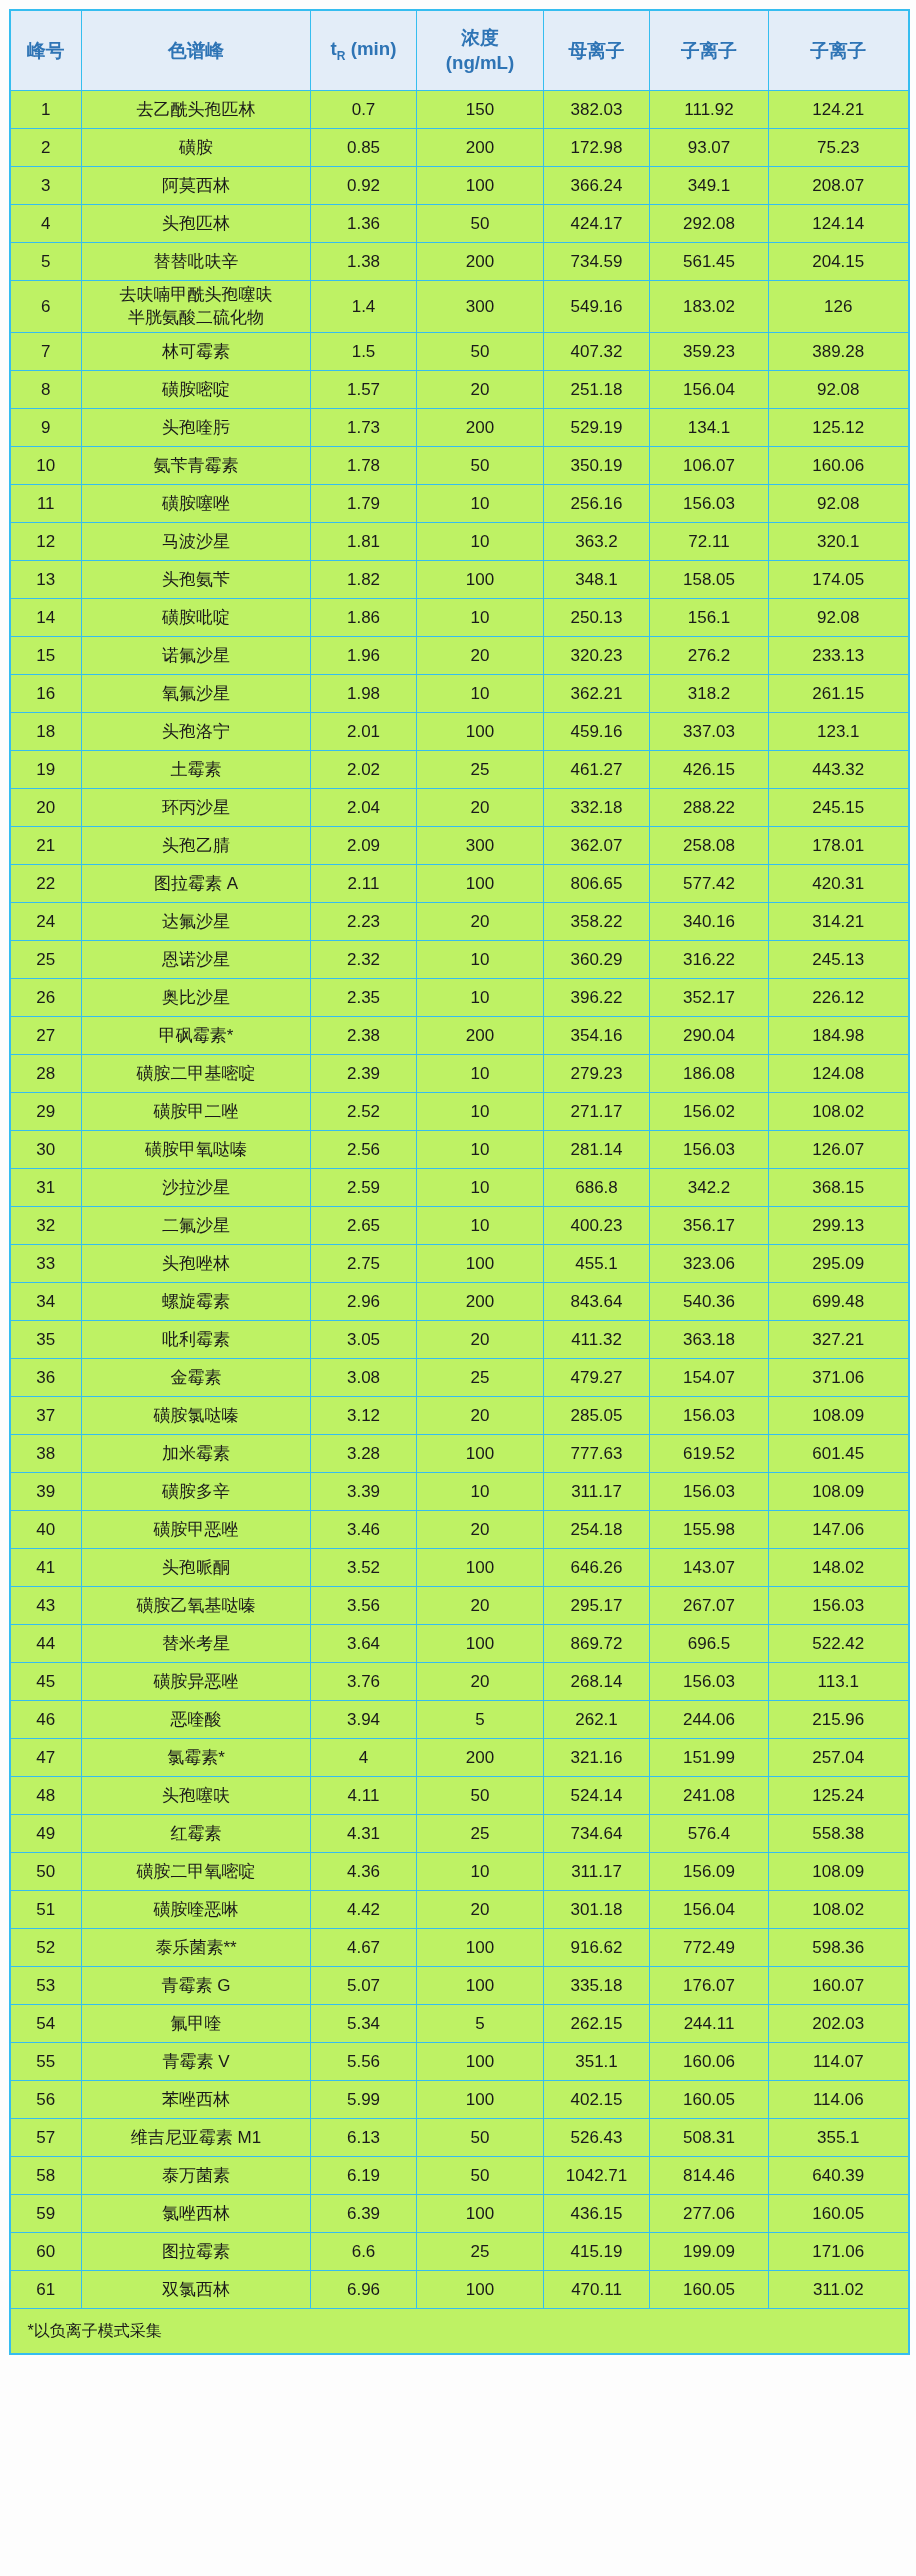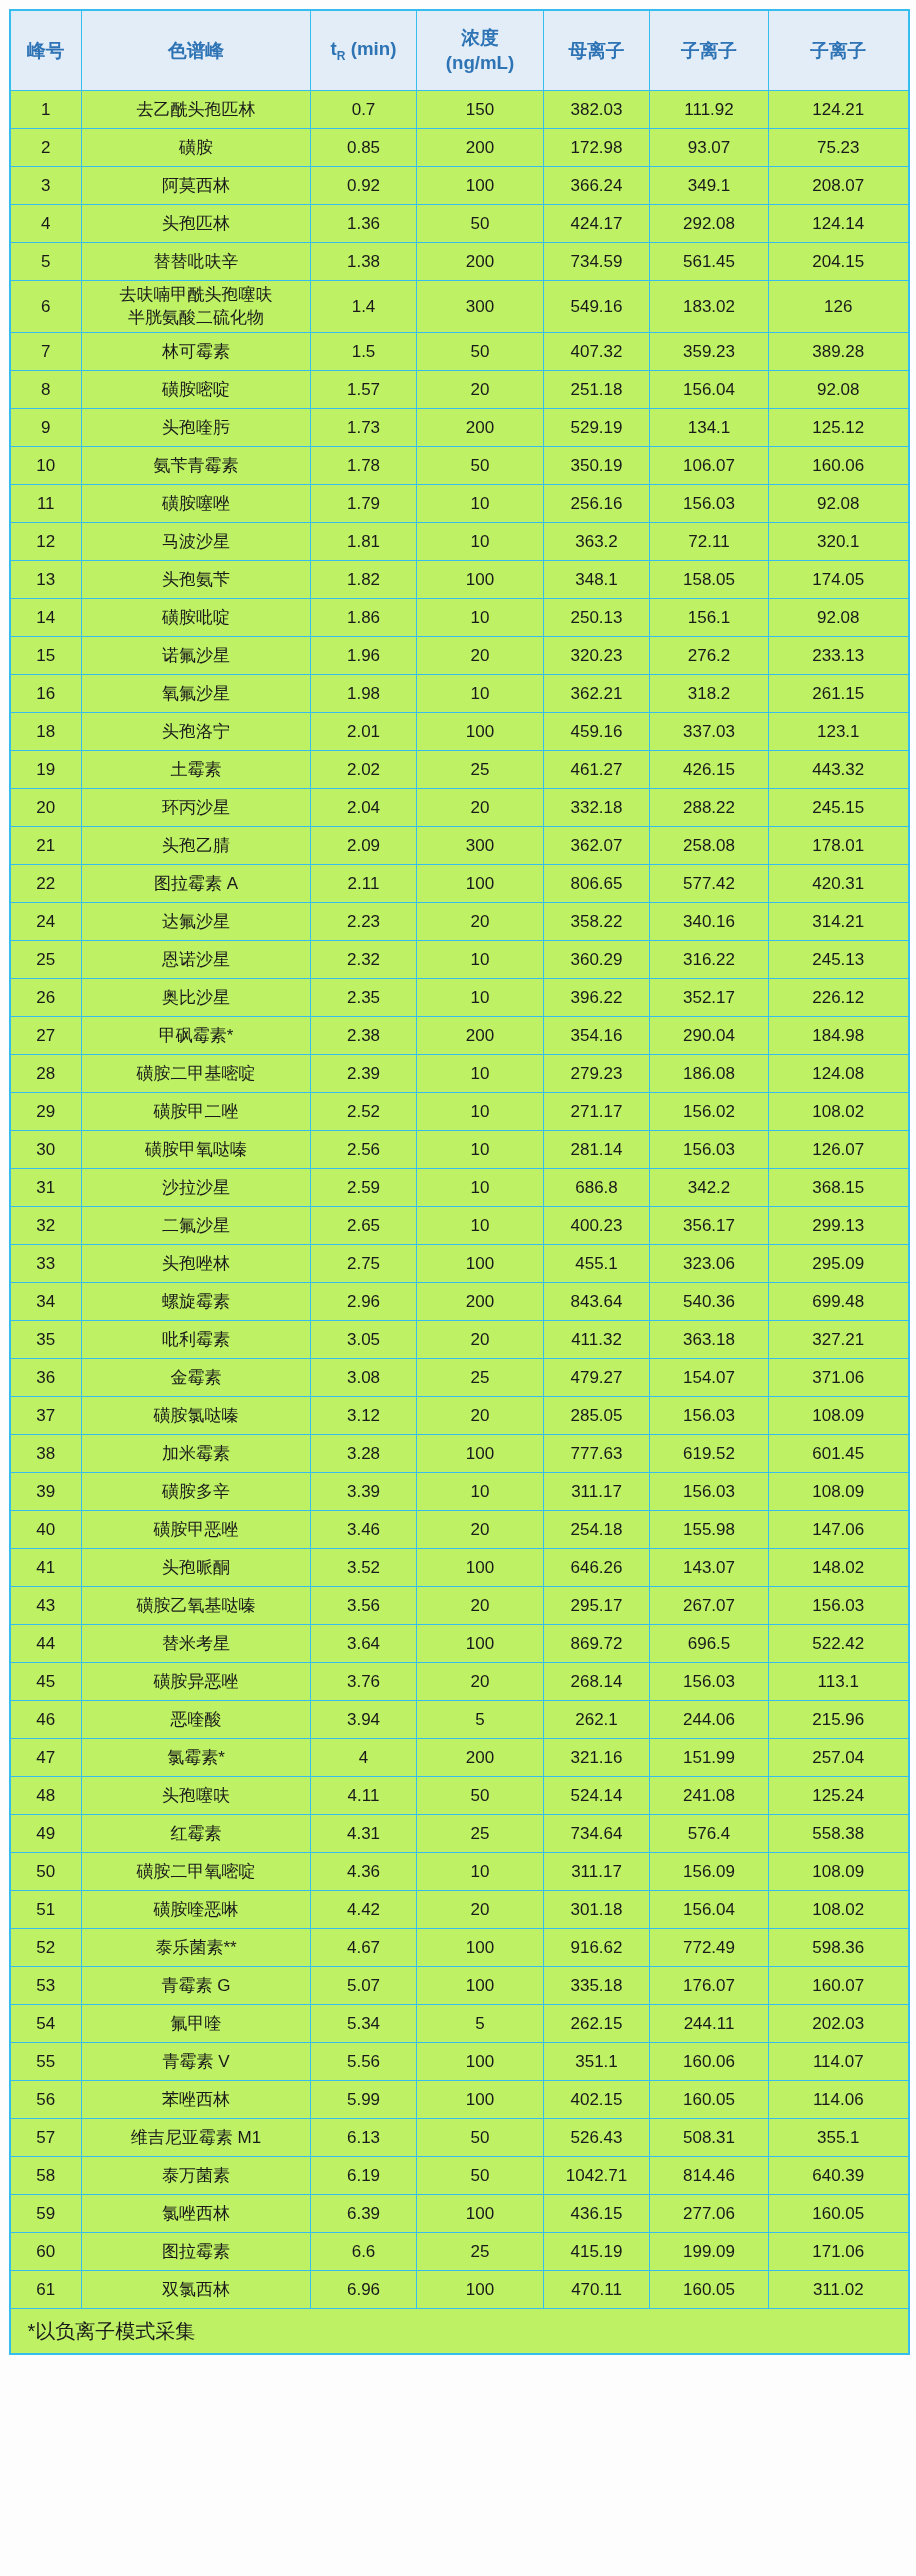--- a/index.html
+++ b/index.html
@@ -43,21 +43,21 @@
   table.ms-table tbody td {
     color: #1a1a1a;
     font-size: 17px;
     height: 38px;
     padding: 1.7px 3.4px;
     white-space: pre-line;
     line-height: 1.4;
   }
   table.ms-table tfoot td {
     color: #1a1a1a;
-    font-size: 20px;
+    font-size: 16px;
     height: 46px;
     text-align: left;
     padding-left: 17px;
   }
   
   col.c-peak   { width: 72px;  }
   col.c-name   { width: 229px; }
   col.c-rt     { width: 106px; }
   col.c-conc   { width: 127px; }
   col.c-parent { width: 106px; }

